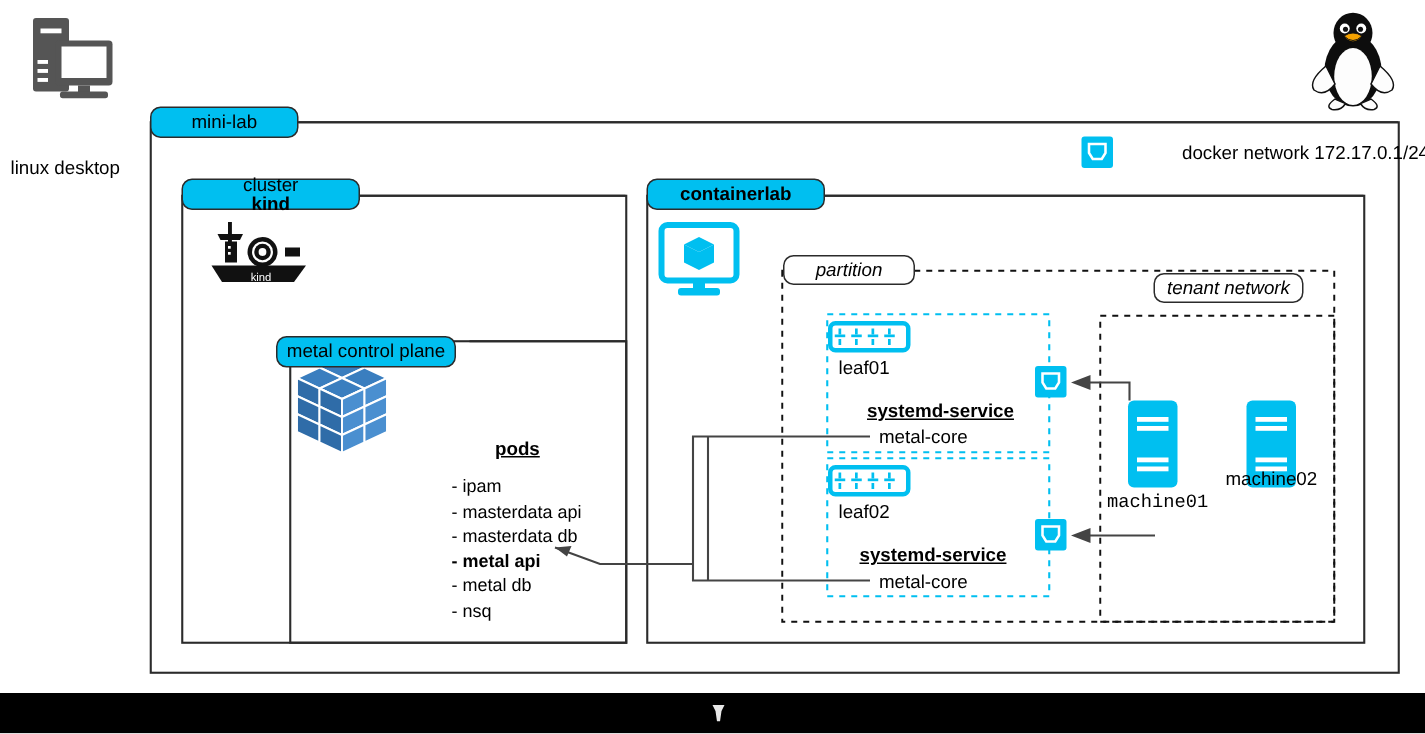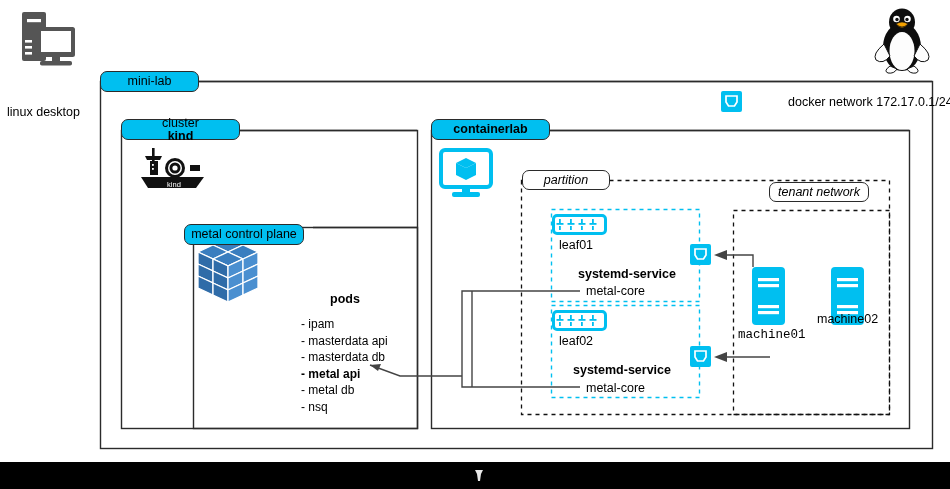--- a/index.html
+++ b/index.html
@@ -11,21 +11,21 @@
     color:#000;font-size:12.5px;line-height:1;display:flex;align-items:center;
     justify-content:center;padding:0 9px;height:21px;white-space:nowrap;box-sizing:border-box;
   }
   .tab.bold{font-weight:bold;}
   .pill{
     position:absolute;background:#fff;border:1.3px solid #2b2b2b;border-radius:7px;
     color:#000;font-size:12.5px;line-height:1;display:flex;align-items:center;
     justify-content:center;padding:0 9px;height:20px;white-space:nowrap;box-sizing:border-box;font-style:italic;
   }
   .txt{position:absolute;font-size:12.5px;color:#000;white-space:nowrap;line-height:1.18;}
-  .txt.b{font-weight:bold;}
+  .txt.b{font-weight:bold;text-decoration:underline;}
   .list{position:absolute;font-size:12px;color:#000;line-height:16.6px;white-space:nowrap;}
   .footerbar{position:absolute;left:0;top:462px;width:950px;height:27px;background:#000;}
   .foot-arrow{position:absolute;left:474px;top:470px;width:10px;height:11px;}
 </style>
 </head>
 <body>
 
 <div id="canvas">
 
   <svg id="svglayer" viewBox="0 0 950 489" xmlns="http://www.w3.org/2000/svg">

